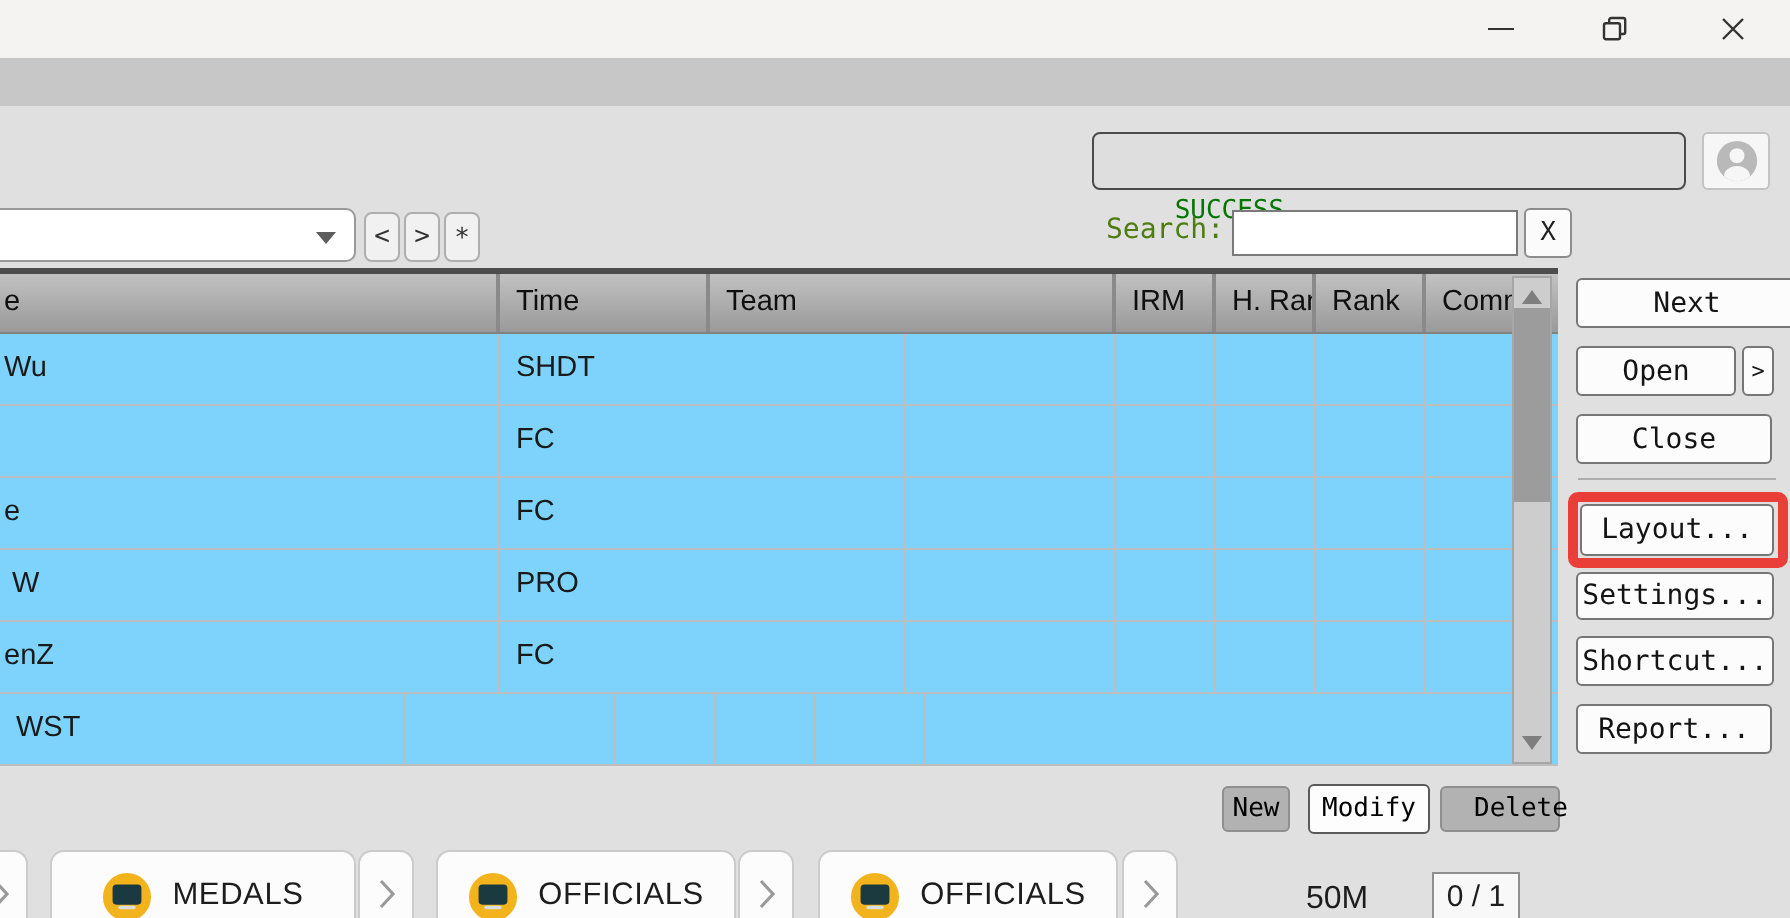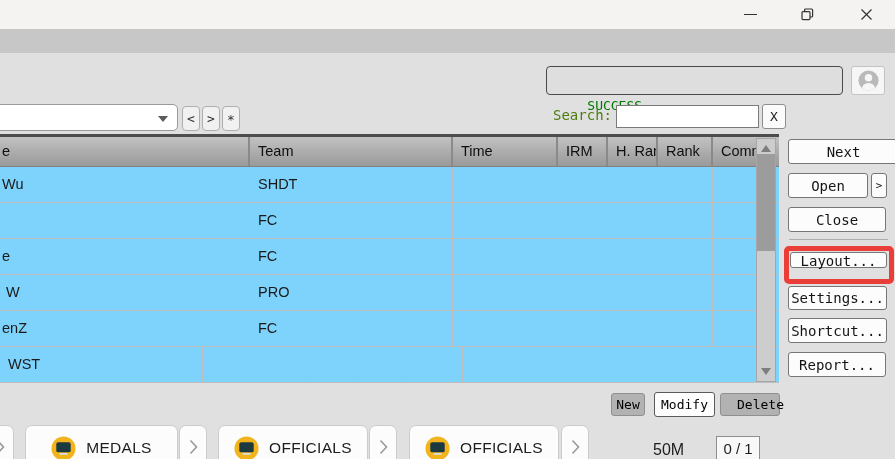--- a/index.html
+++ b/index.html
@@ -71,21 +71,21 @@
   .sidebtn{
     position:absolute;box-sizing:border-box;background:#fcfcfc;border:1px solid #767676;border-radius:3px;
     font-family:"DejaVu Sans Mono",monospace;font-size:14px;color:#141414;text-align:center;cursor:pointer;padding:0;
   }
   .b-next{left:788px;top:139px;width:111px;height:25px;}
   .b-open{left:788px;top:173px;width:80px;height:25px;}
   .b-open-more{left:871px;top:173px;width:16px;height:25px;font-size:11px;}
   .b-close{left:788px;top:207px;width:98px;height:25px;}
   .panel-divider{position:absolute;left:789px;top:239px;width:99px;height:1px;background:#adadad;}
   .hl-red{position:absolute;left:784px;top:246px;width:110px;height:38px;box-sizing:border-box;border:5px solid #ea3e39;border-radius:5px;pointer-events:none;}
-  .b-layout{left:790px;top:252px;width:97px;height:16px;}
+  .b-layout{left:790px;top:252px;width:97px;height:26px;}
   .b-settings{left:788px;top:286px;width:99px;height:24px;}
   .b-shortcut{left:788px;top:318px;width:99px;height:25px;}
   .b-report{left:788px;top:352px;width:98px;height:25px;}
   
   .recbtn{
     position:absolute;box-sizing:border-box;border-radius:3px;
     font-family:"DejaVu Sans Mono",monospace;font-size:13px;color:#000;text-align:center;cursor:pointer;padding:0;
   }
   .b-new{left:611px;top:393px;width:34px;height:23px;background:#b2b2b2;border:1px solid #8f8f8f;}
   .b-modify{left:654px;top:392px;width:61px;height:25px;background:#fdfdfd;border:1px solid #5a5a5a;}
@@ -159,22 +159,22 @@
   <button class="navbtn next">&gt;</button>
   <button class="navbtn star">*</button>
 
   <span class="search-label">Search:</span>
   <input class="search-input" type="text" value="" style="">
   <button class="clearbtn">X</button>
 
   <div class="table">
     <div class="thead">
       <div class="th c0">e</div>
+      <div class="th c2">Time</div>
       <div class="th c1">Team</div>
-      <div class="th c2">Time</div>
       <div class="th c3">IRM</div>
       <div class="th c4">H. Ran</div>
       <div class="th c5">Rank</div>
       <div class="th c6">Comm</div>
     </div>
     <div class="tr">
       <div class="td c0">Wu</div>
       <div class="td c1">SHDT</div>
       <div class="td c2"></div>
         <div class="td c3"></div>

